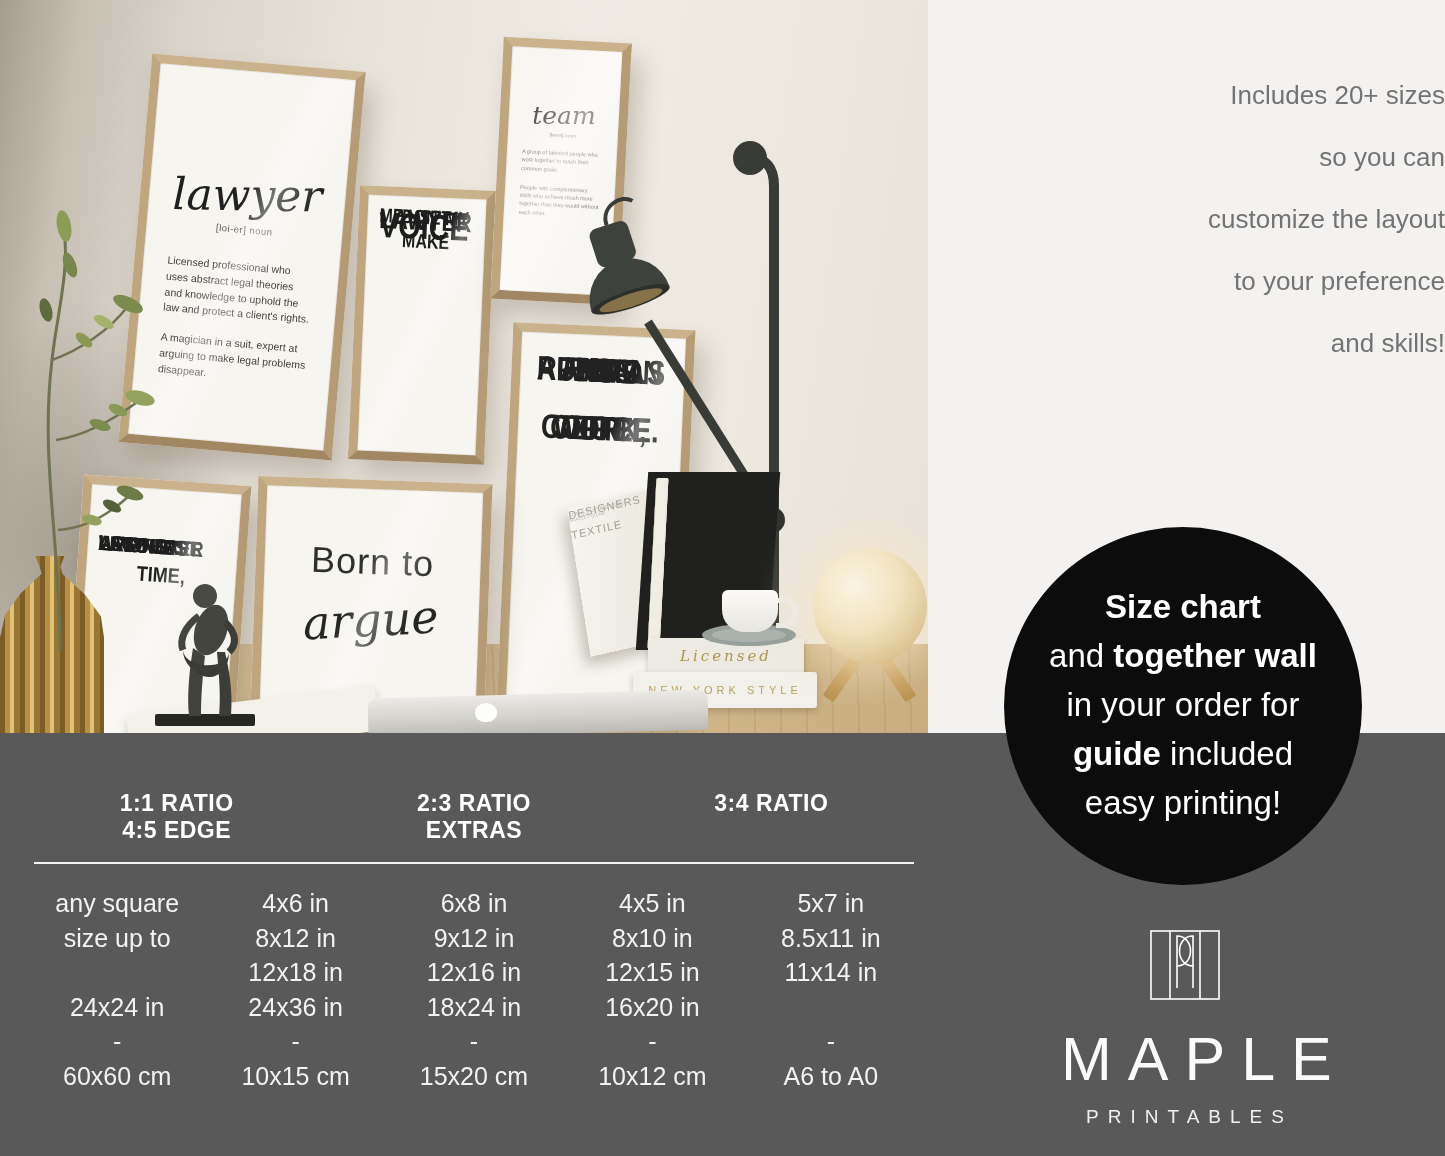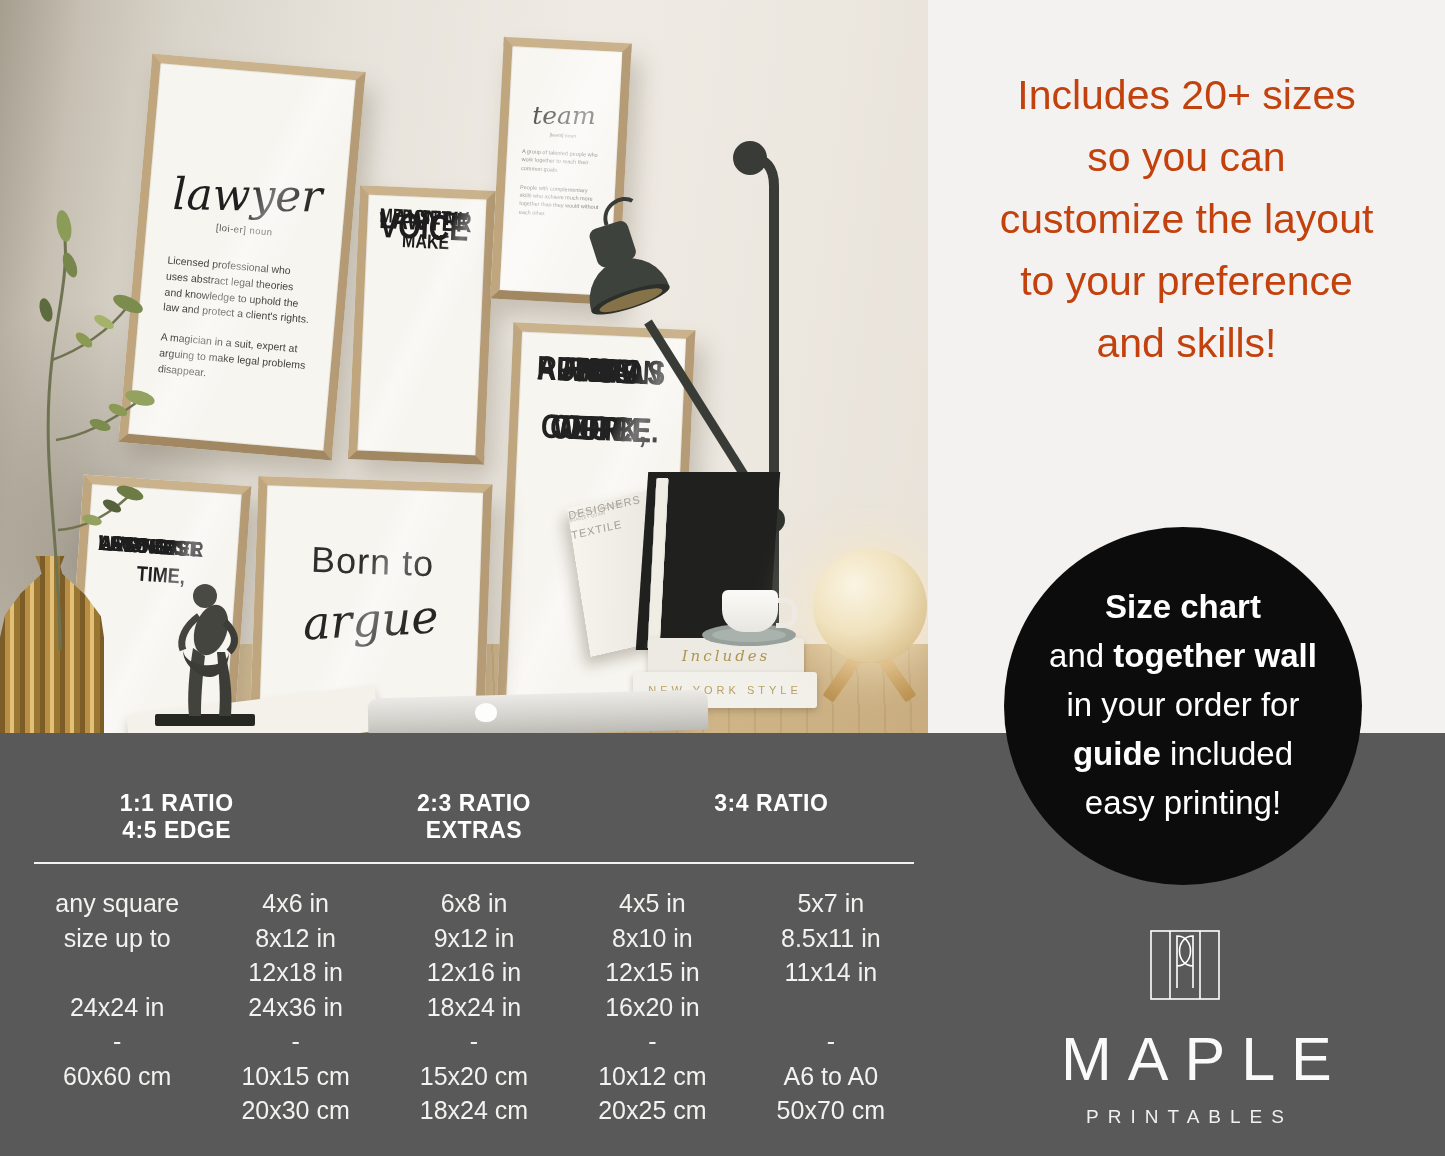--- a/index.html
+++ b/index.html
@@ -90,21 +90,21 @@
   .laptop{left:368px;top:694px;width:340px;height:40px;z-index:6;
     background:linear-gradient(#eceae6,#d4d2cd 55%,#bcbab4);border-radius:10px 10px 4px 4px;transform:rotate(-1.5deg);}
   .apple{left:475px;top:703px;width:22px;height:19px;background:#fdfdfb;border-radius:50% 50% 46% 46%;z-index:7;}
   .vase{left:0;top:556px;width:104px;height:177px;z-index:5;
     background:repeating-linear-gradient(90deg,#7c5d28 0 5px,#b98f43 5px 10px,#e3c077 10px 14px,#9a7633 14px 20px);
     clip-path:polygon(34% 0,62% 0,58% 6%,60% 10%,82% 22%,97% 34%,100% 46%,100% 100%,0 100%,0 46%,5% 33%,20% 21%,40% 10%,38% 6%);}
   .plantsvg{left:0;top:210px;width:200px;height:440px;z-index:5;pointer-events:none;}
   .figsvg{left:145px;top:578px;width:125px;height:150px;z-index:5;pointer-events:none;}
   
   .promo{position:absolute;left:928px;top:0;width:517px;height:733px;background:#f3f2f0;}
-  .promo-inner{padding-top:64px;text-align:center;font-size:41px;line-height:62px;color:#c2410c;}
+  .promo-inner{padding-top:64px;text-align:right;font-size:26px;line-height:62px;color:#737373;}
   
   .bottom{position:absolute;left:0;top:733px;width:1445px;height:423px;background:#595959;}
   .chart{position:absolute;left:28px;top:790px;width:892px;}
   .chart-head{display:grid;grid-template-columns:repeat(3,1fr);}
   .hcell{text-align:center;font-weight:700;font-size:23px;color:#ffffff;letter-spacing:.5px;}
   .chart-rule{height:2px;background:#f2f2f2;margin:18px 6px 22px;}
   .crow{display:grid;grid-template-columns:repeat(5,1fr);}
   .ccell{text-align:center;font-size:25px;line-height:34.5px;color:#f2f2f0;}
   
   .badge{position:absolute;left:1004px;top:527px;width:358px;height:358px;border-radius:50%;
@@ -219,21 +219,21 @@
     <span style="width:8px;background:#171715"></span>
     <span style="width:12px;background:#e7e3d8"></span>
     <span style="width:9px;background:#1d1d1b"></span>
     <span style="width:12px;background:#f3f0e8"></span>
     <span style="width:8px;background:#141412"></span>
     <span style="width:12px;background:#eae6dc"></span>
     <span style="width:10px;background:#20201e"></span>
     <span style="width:11px;background:#f0ede4"></span>
   </div>
   <div class="sheet"></div>
-  <div class="book-tuscany">Includes</div>
+  <div class="book-tuscany">Licensed</div>
   <div class="book-ny">NEW YORK STYLE</div>
   <div class="saucer"></div>
   <div class="cup-handle"></div>
   <div class="cup"></div>
   <div class="stand-l"></div>
   <div class="stand-r"></div>
   <div class="moon"></div>
   <div class="laptop"></div>
   <div class="apple"></div>
   <div class="vase"></div>
@@ -326,27 +326,20 @@
         <div class="ccell">-</div>
         <div class="ccell">-</div>
       </div>
       <div class="crow">
         <div class="ccell">60x60 cm</div>
         <div class="ccell">10x15 cm</div>
         <div class="ccell">15x20 cm</div>
         <div class="ccell">10x12 cm</div>
         <div class="ccell">A6 to A0</div>
       </div>
-      <div class="crow">
-        <div class="ccell"></div>
-        <div class="ccell">20x30 cm</div>
-        <div class="ccell">18x24 cm</div>
-        <div class="ccell">20x25 cm</div>
-        <div class="ccell">50x70 cm</div>
-      </div>
     </div>
 </div>
 
 <div class="badge">
   <div class="badge-text" id="badge-lines">
       <div><span class="b">Size chart</span></div>
       <div><span>and </span><span class="b">together wall</span></div>
       <div><span>in your order for</span></div>
       <div><span class="b">guide</span><span> included</span></div>
       <div><span>easy printing!</span></div>

